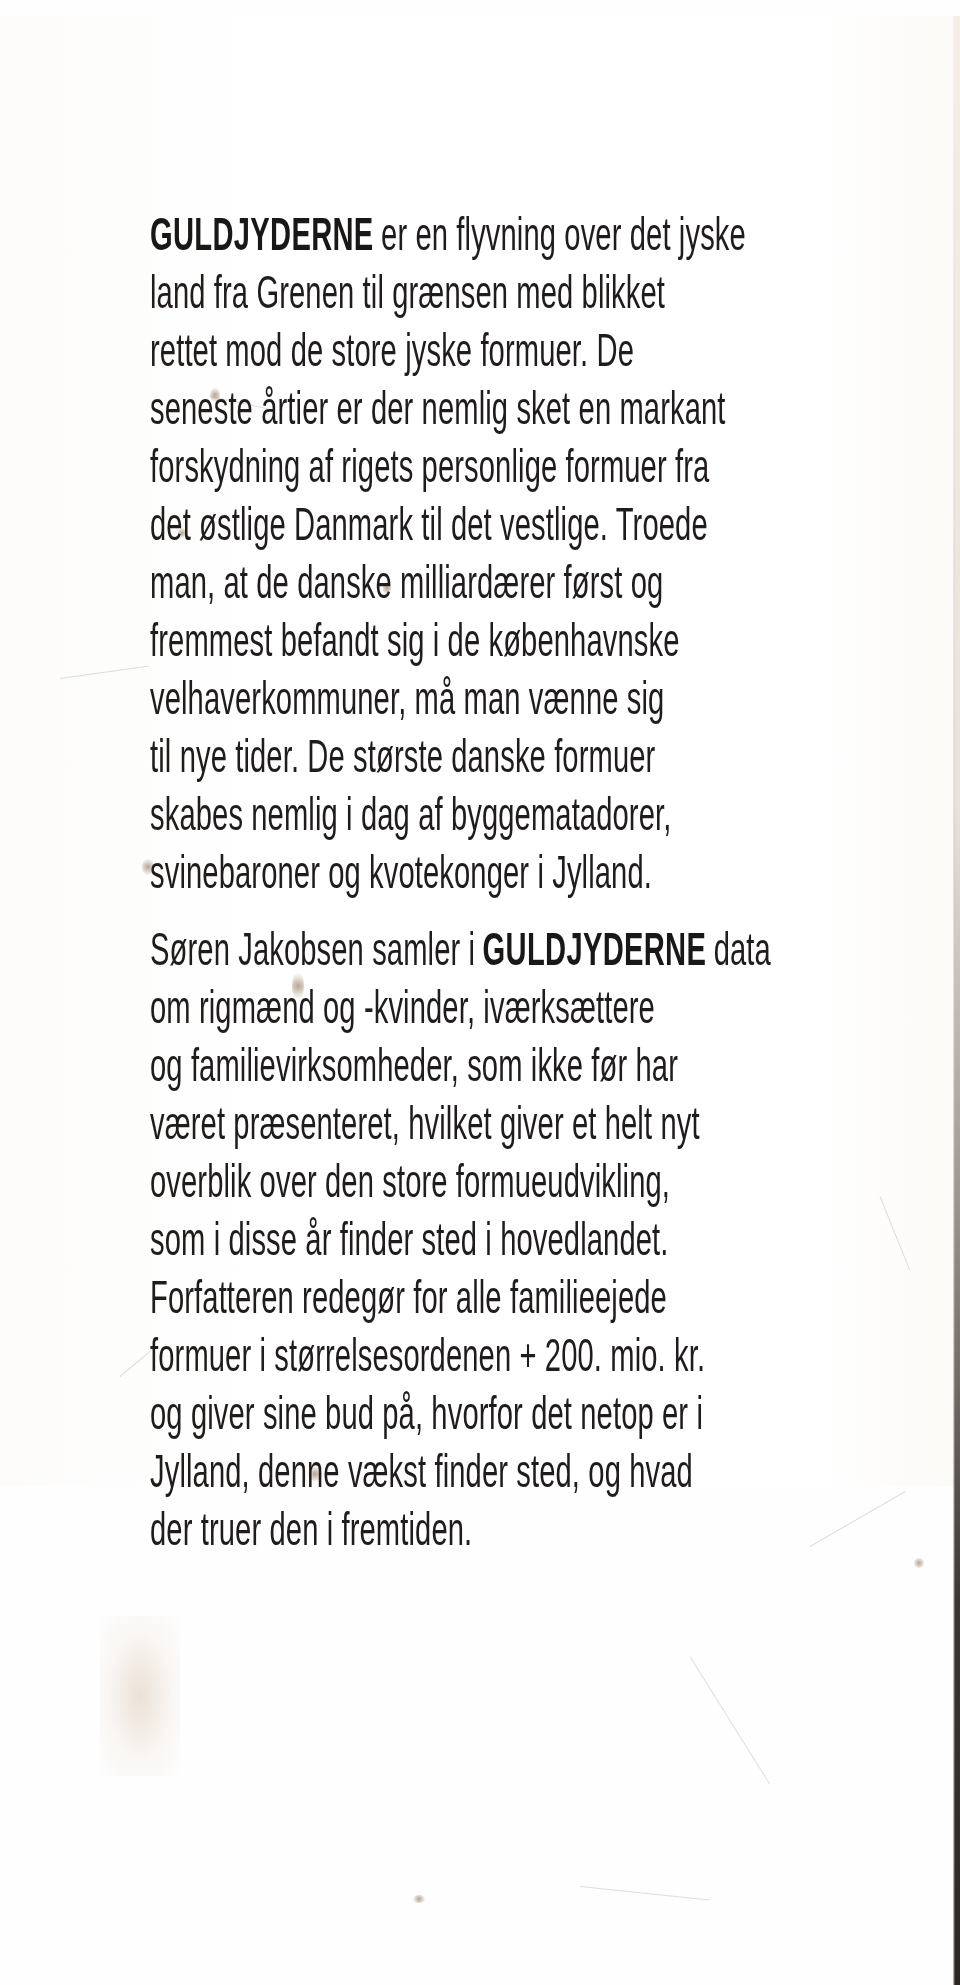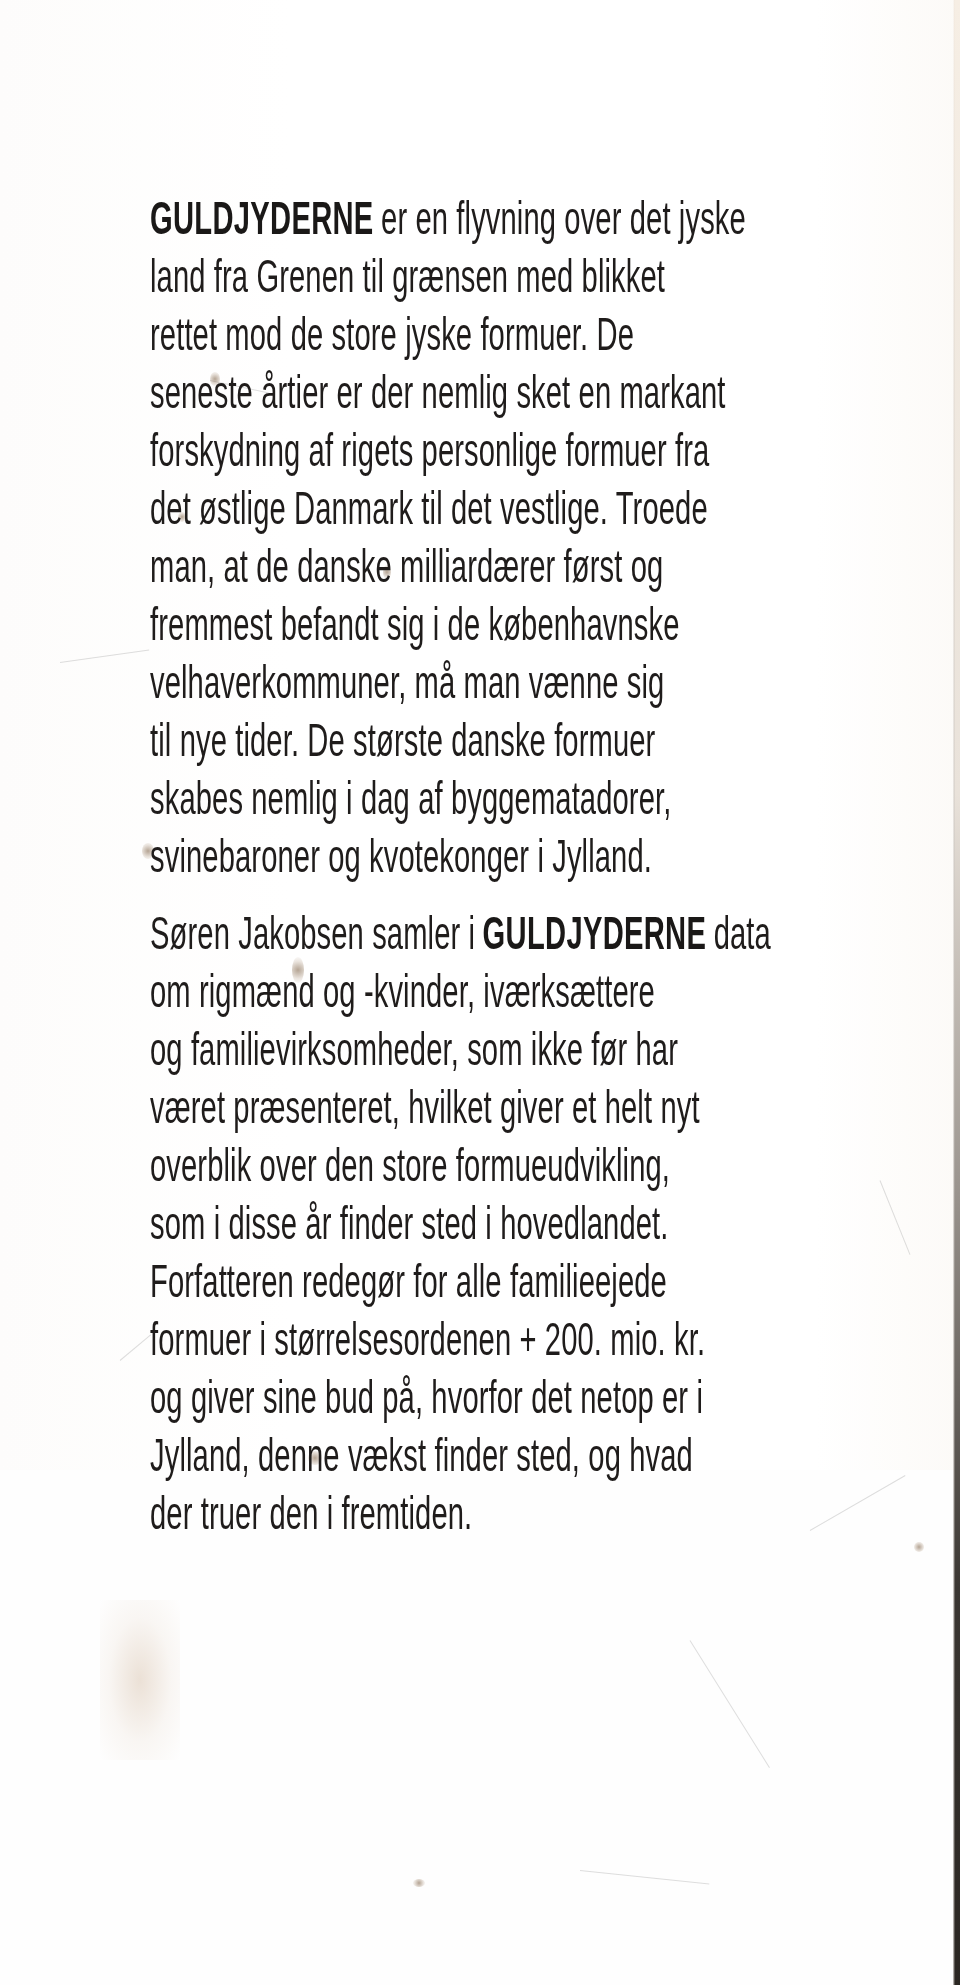--- a/index.html
+++ b/index.html
@@ -9,21 +9,21 @@
     body {
       width: 960px;
       height: 1985px;
       background: #fefefe;
       position: relative;
       overflow: hidden;
       font-family: "Liberation Sans", sans-serif;
     }
     .page {
       position: absolute;
-      left: 0; top: 0;
+      left: 0; top: 16px;
       width: 960px; height: 1470px;
       background: linear-gradient(90deg, #fdfcfb 0%, #ffffff 30%, #ffffff 85%, #fcfaf7 100%);
     }
     .edge {
       position: absolute;
       right: 0; top: 0;
       width: 6px; height: 1985px;
       background: linear-gradient(180deg, #f6eee4 0%, #e9e2da 40%, #9a948e 60%, #3a3632 80%, #2a2622 100%);
     }
     .edge-inner {

